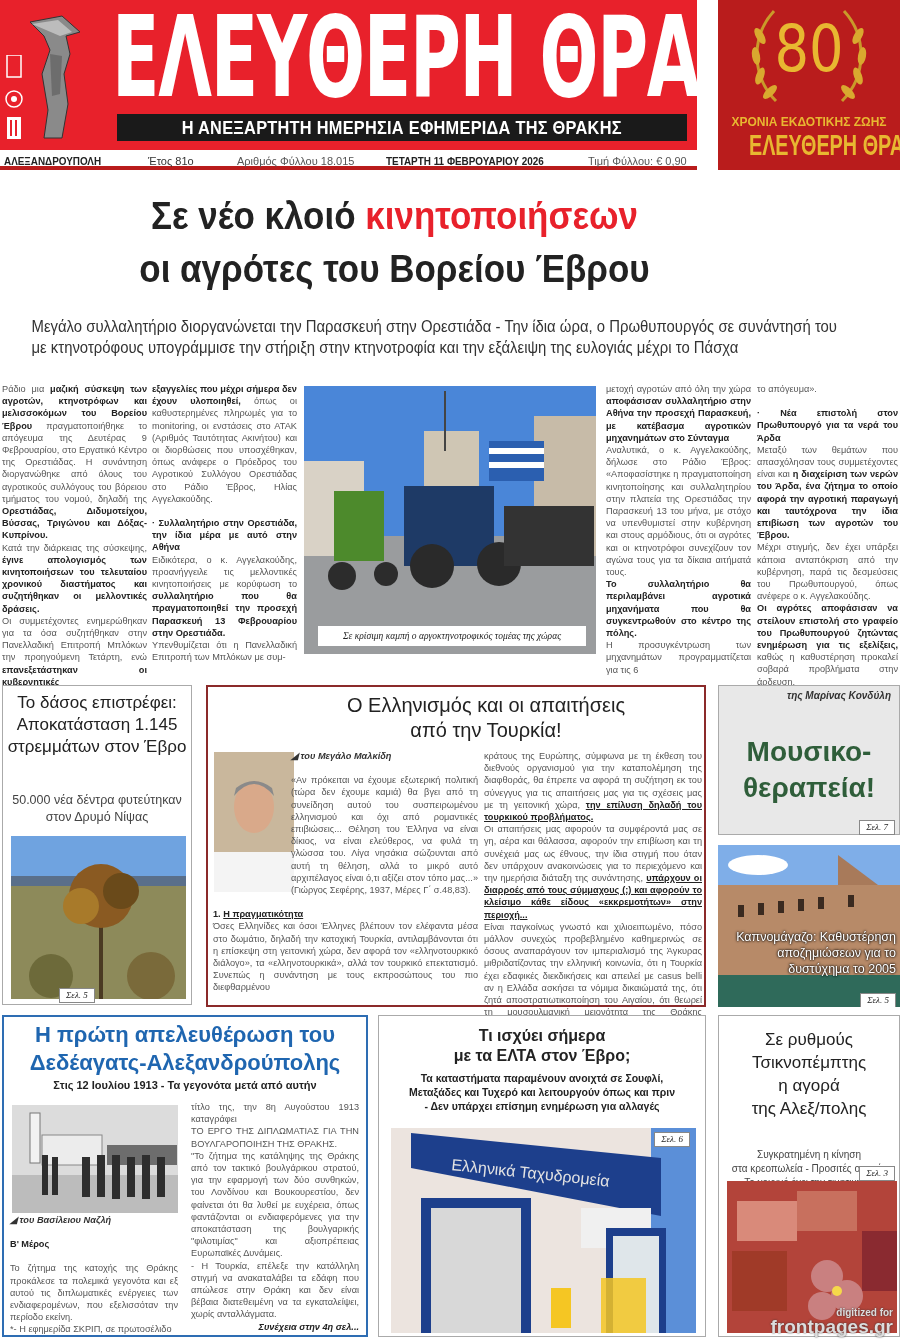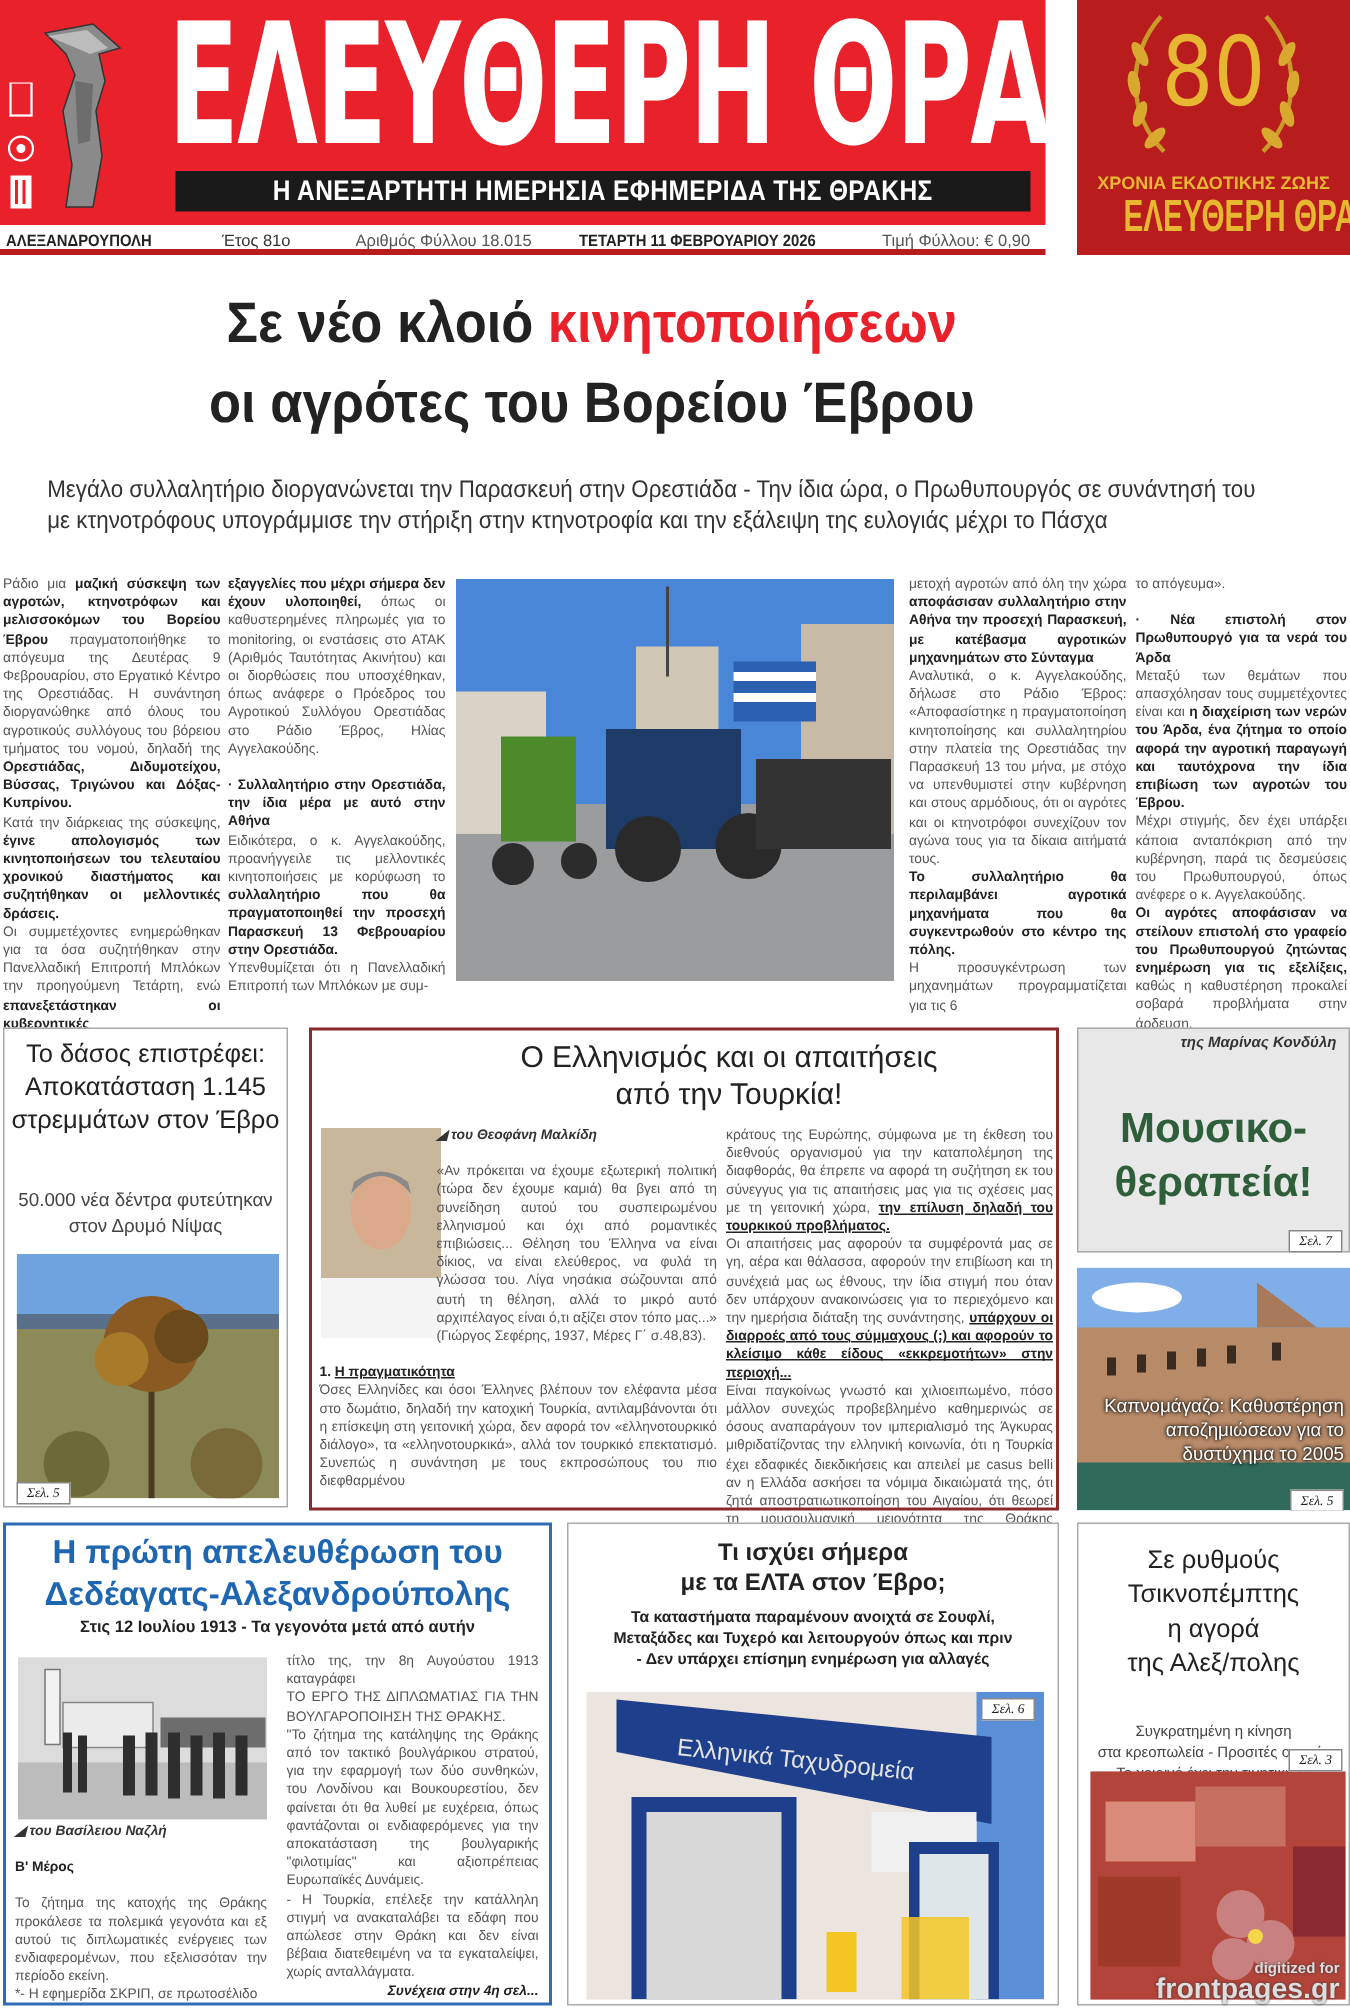--- a/index.html
+++ b/index.html
@@ -43,21 +43,21 @@
 
   .mainphoto { position: absolute; left: 304px; top: 386px; width: 292px; height: 268px; overflow: hidden; background: #5f8fd4; }
   .caption-bar { position: absolute; left: 14px; top: 240px; width: 268px; height: 20px; background: #fff; font-family: "Liberation Serif", serif; font-style: italic; font-size: 9.5px; line-height: 20px; text-align: center; color: #222; }
 
   
   .box { position: absolute; border: 1px solid #aaa; background: #fff; }
   .forest { left: 2px; top: 685px; width: 190px; height: 320px; }
   .forest .t { position: absolute; left: 0; top: 6px; width: 100%; text-align: center; font-size: 17px; line-height: 22px; color: #222; }
   .forest .s { position: absolute; left: 0; top: 106px; width: 100%; text-align: center; font-size: 12.5px; line-height: 17px; color: #444; }
   .forest .img { position: absolute; left: 8px; top: 150px; width: 175px; height: 163px; overflow: hidden; }
-  .sel { position: absolute; background: #fff; border: 1px solid #888; font-family: "Liberation Serif", serif; font-style: italic; font-size: 9px; line-height: 13px; padding: 0 6px; color: #222; }
+  .sel { position: absolute; background: #fff; border: 1px solid #888; font-family: "Liberation Serif", serif; font-style: italic; font-size: 9px; line-height: 13px; padding: 0 6px; color: #222; margin-left: 48px; }
 
   .hellenism { left: 206px; top: 685px; width: 500px; height: 322px; border: 2px solid #8b2a2a; }
   .hellenism .t { position: absolute; left: 0; top: 6px; width: 100%; text-align: center; font-size: 20px; line-height: 25px; color: #222; padding-left: 60px; }
   .hellenism .photo { position: absolute; left: 6px; top: 65px; width: 80px; height: 140px; overflow: hidden; background: #c9b9a4; }
   .hel-c1 { left: 213px; top: 750px; width: 265px; }
   .hel-c2 { left: 484px; top: 750px; width: 218px; }
   .byline { font-style: italic; font-weight: bold; color: #333; }
   .u { text-decoration: underline; font-weight: bold; color: #222; }
 
   .music { left: 718px; top: 685px; width: 182px; height: 150px; background: #e8e8e8; }
@@ -172,20 +172,21 @@
     <rect x="185" y="62" width="55" height="6" fill="#fff"></rect>
     <rect x="185" y="76" width="55" height="6" fill="#fff"></rect>
     <rect x="30" y="105" width="50" height="70" fill="#4d8a2c"></rect>
     <circle cx="38" cy="190" r="14" fill="#2c2c2c"></circle>
     <circle cx="82" cy="188" r="12" fill="#2c2c2c"></circle>
     <rect x="100" y="100" width="90" height="80" fill="#1e3a66"></rect>
     <circle cx="128" cy="180" r="22" fill="#2a2a2a"></circle>
     <circle cx="195" cy="178" r="22" fill="#2a2a2a"></circle>
     <rect x="200" y="120" width="90" height="60" fill="#333"></rect>
   </svg>
+  <div class="caption-bar">Σε κρίσιμη καμπή ο αργοκτηνοτροφικός τομέας της χώρας</div>
 </div>
 
 <div class="col" style="left:606px; top:383px; width:145px;">
   <p><span>μετοχή αγροτών από όλη την χώρα </span><b>αποφάσισαν συλλαλητήριο στην Αθήνα την προσεχή Παρασκευή, με κατέβασμα αγροτικών μηχανημάτων στο Σύνταγμα</b></p>
   <p>Αναλυτικά, ο κ. Αγγελακούδης, δήλωσε στο Ράδιο Έβρος: «Αποφασίστηκε η πραγματοποίηση κινητοποίησης και συλλαλητηρίου στην πλατεία της Ορεστιάδας την Παρασκευή 13 του μήνα, με στόχο να υπενθυμιστεί στην κυβέρνηση και στους αρμόδιους, ότι οι αγρότες και οι κτηνοτρόφοι συνεχίζουν τον αγώνα τους για τα δίκαια αιτήματά τους.</p>
   <p><b>Το συλλαλητήριο θα περιλαμβάνει αγροτικά μηχανήματα που θα συγκεντρωθούν στο κέντρο της πόλης.</b></p>
   <p>Η προσυγκέντρωση των μηχανημάτων προγραμματίζεται για τις 6</p>
 </div>
 
 <div class="col" style="left:757px; top:383px; width:141px;">
@@ -226,21 +227,21 @@
     <svg width="80" height="140" viewBox="0 0 80 140">
       <rect width="80" height="140" fill="#c9b79c"></rect>
       <rect x="0" y="100" width="80" height="40" fill="#f4f4f4"></rect>
       <ellipse cx="40" cy="55" rx="20" ry="26" fill="#d9a98a"></ellipse>
       <path d="M20 44 Q40 20 60 44 L58 36 Q40 22 22 36 Z" fill="#8a8a8a"></path>
     </svg>
   </div>
 </div>
 <div class="col hel-c1">
   <div style="padding-left:78px;">
-    <p class="byline">◢ του Θεοφάνη Μαλκίδη</p>
+    <p class="byline">◢ του Μεγάλο Μαλκίδη</p>
     <div class="gap"></div>
     <p>«Αν πρόκειται να έχουμε εξωτερική πολιτική (τώρα δεν έχουμε καμιά) θα βγει από τη συνείδηση αυτού του συσπειρωμένου ελληνισμού και όχι από ρομαντικές επιβιώσεις... Θέληση του Έλληνα να είναι δίκιος, να είναι ελεύθερος, να φυλά τη γλώσσα του. Λίγα νησάκια σώζουνται από αυτή τη θέληση, αλλά το μικρό αυτό αρχιπέλαγος είναι ό,τι αξίζει στον τόπο μας...» (Γιώργος Σεφέρης, 1937, Μέρες Γ΄ σ.48,83).</p>
   </div>
   <div class="gap"></div>
   <p><b>1. </b><span class="u">Η πραγματικότητα</span></p>
   <p>Όσες Ελληνίδες και όσοι Έλληνες βλέπουν τον ελέφαντα μέσα στο δωμάτιο, δηλαδή την κατοχική Τουρκία, αντιλαμβάνονται ότι η επίσκεψη στη γειτονική χώρα, δεν αφορά τον «ελληνοτουρκικό διάλογο», τα «ελληνοτουρκικά», αλλά τον τουρκικό επεκτατισμό. Συνεπώς η συνάντηση με τους εκπροσώπους του πιο διεφθαρμένου</p>
 </div>
 <div class="col hel-c2">
   <p><span>κράτους της Ευρώπης, σύμφωνα με τη έκθεση του διεθνούς οργανισμού για την καταπολέμηση της διαφθοράς, θα έπρεπε να αφορά τη συζήτηση εκ του σύνεγγυς για τις απαιτήσεις μας για τις σχέσεις μας με τη γειτονική χώρα, </span><span class="u">την επίλυση δηλαδή του τουρκικού προβλήματος.</span></p>
   <p><span>Οι απαιτήσεις μας αφορούν τα συμφέροντά μας σε γη, αέρα και θάλασσα, αφορούν την επιβίωση και τη συνέχειά μας ως έθνους, την ίδια στιγμή που όταν δεν υπάρχουν ανακοινώσεις για το περιεχόμενο και την ημερήσια διάταξη της συνάντησης, </span><span class="u">υπάρχουν οι διαρροές από τους σύμμαχους (;) και αφορούν το κλείσιμο κάθε είδους «εκκρεμοτήτων» στην περιοχή...</span></p>

